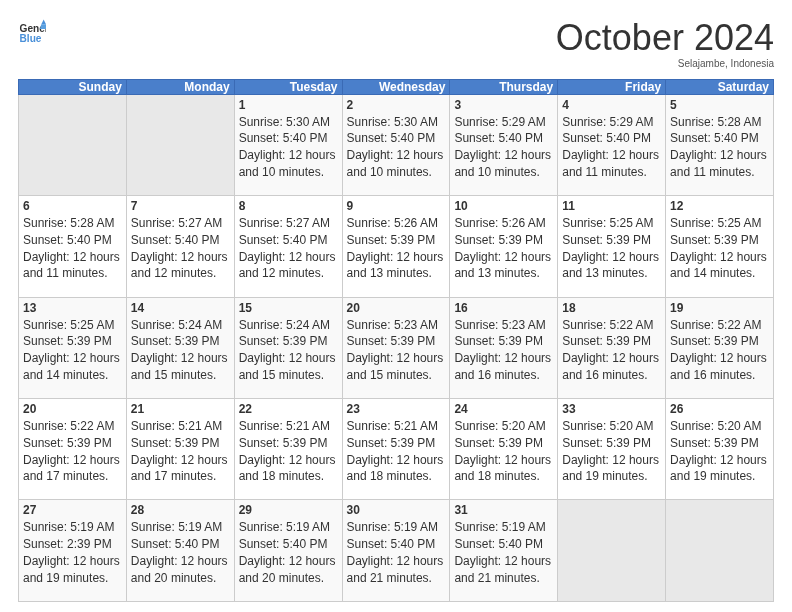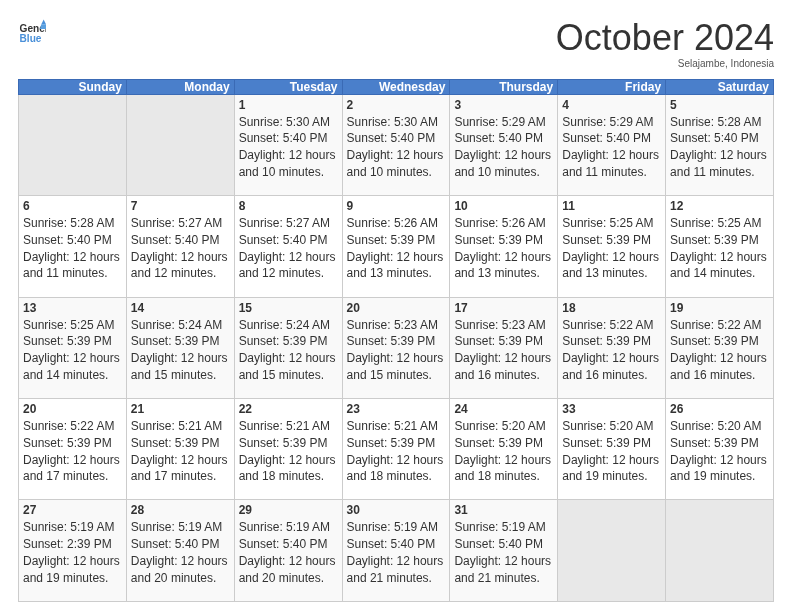--- a/index.html
+++ b/index.html
@@ -219,21 +219,21 @@
 Sunset: 5:39 PM
 Daylight: 12 hours and 15 minutes.</div>
           </td>
           <td>
             <span class="day-num">20</span>
             <div class="day-info">Sunrise: 5:23 AM
 Sunset: 5:39 PM
 Daylight: 12 hours and 15 minutes.</div>
           </td>
           <td>
-            <span class="day-num">17</span>
+            <span class="day-num">16</span>
             <div class="day-info">Sunrise: 5:23 AM
 Sunset: 5:39 PM
 Daylight: 12 hours and 16 minutes.</div>
           </td>
           <td>
             <span class="day-num">18</span>
             <div class="day-info">Sunrise: 5:22 AM
 Sunset: 5:39 PM
 Daylight: 12 hours and 16 minutes.</div>
           </td>

